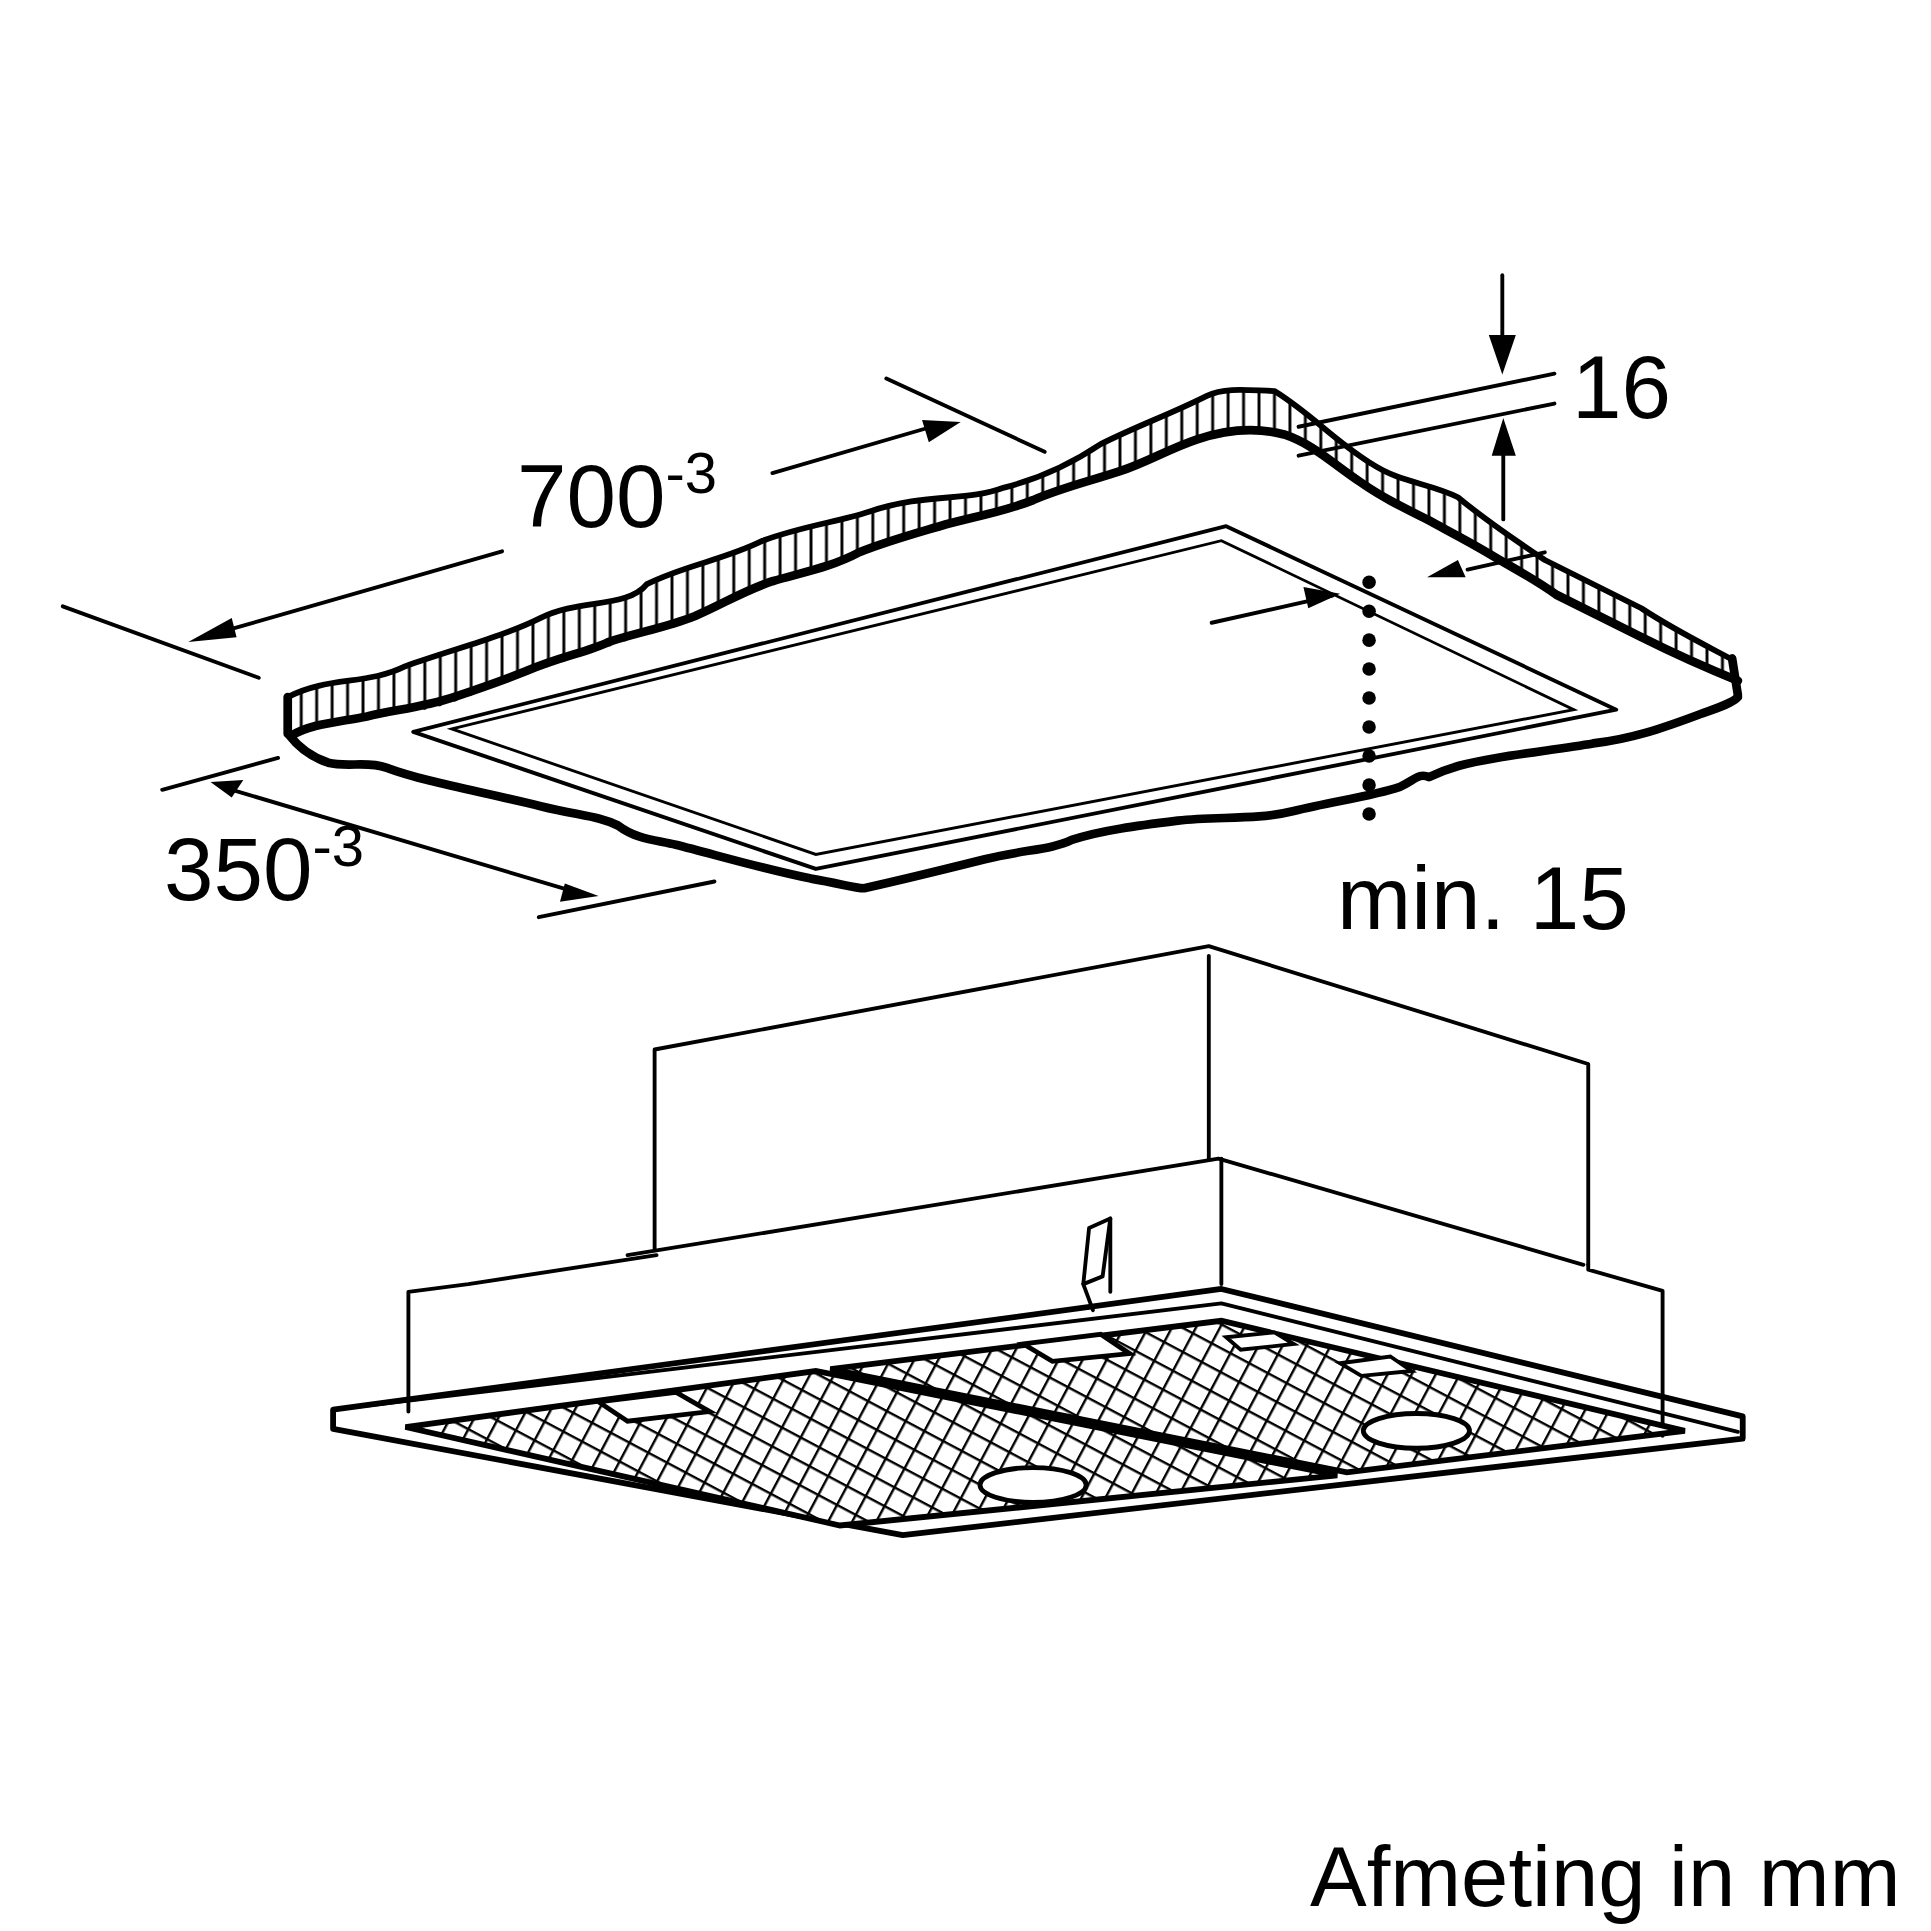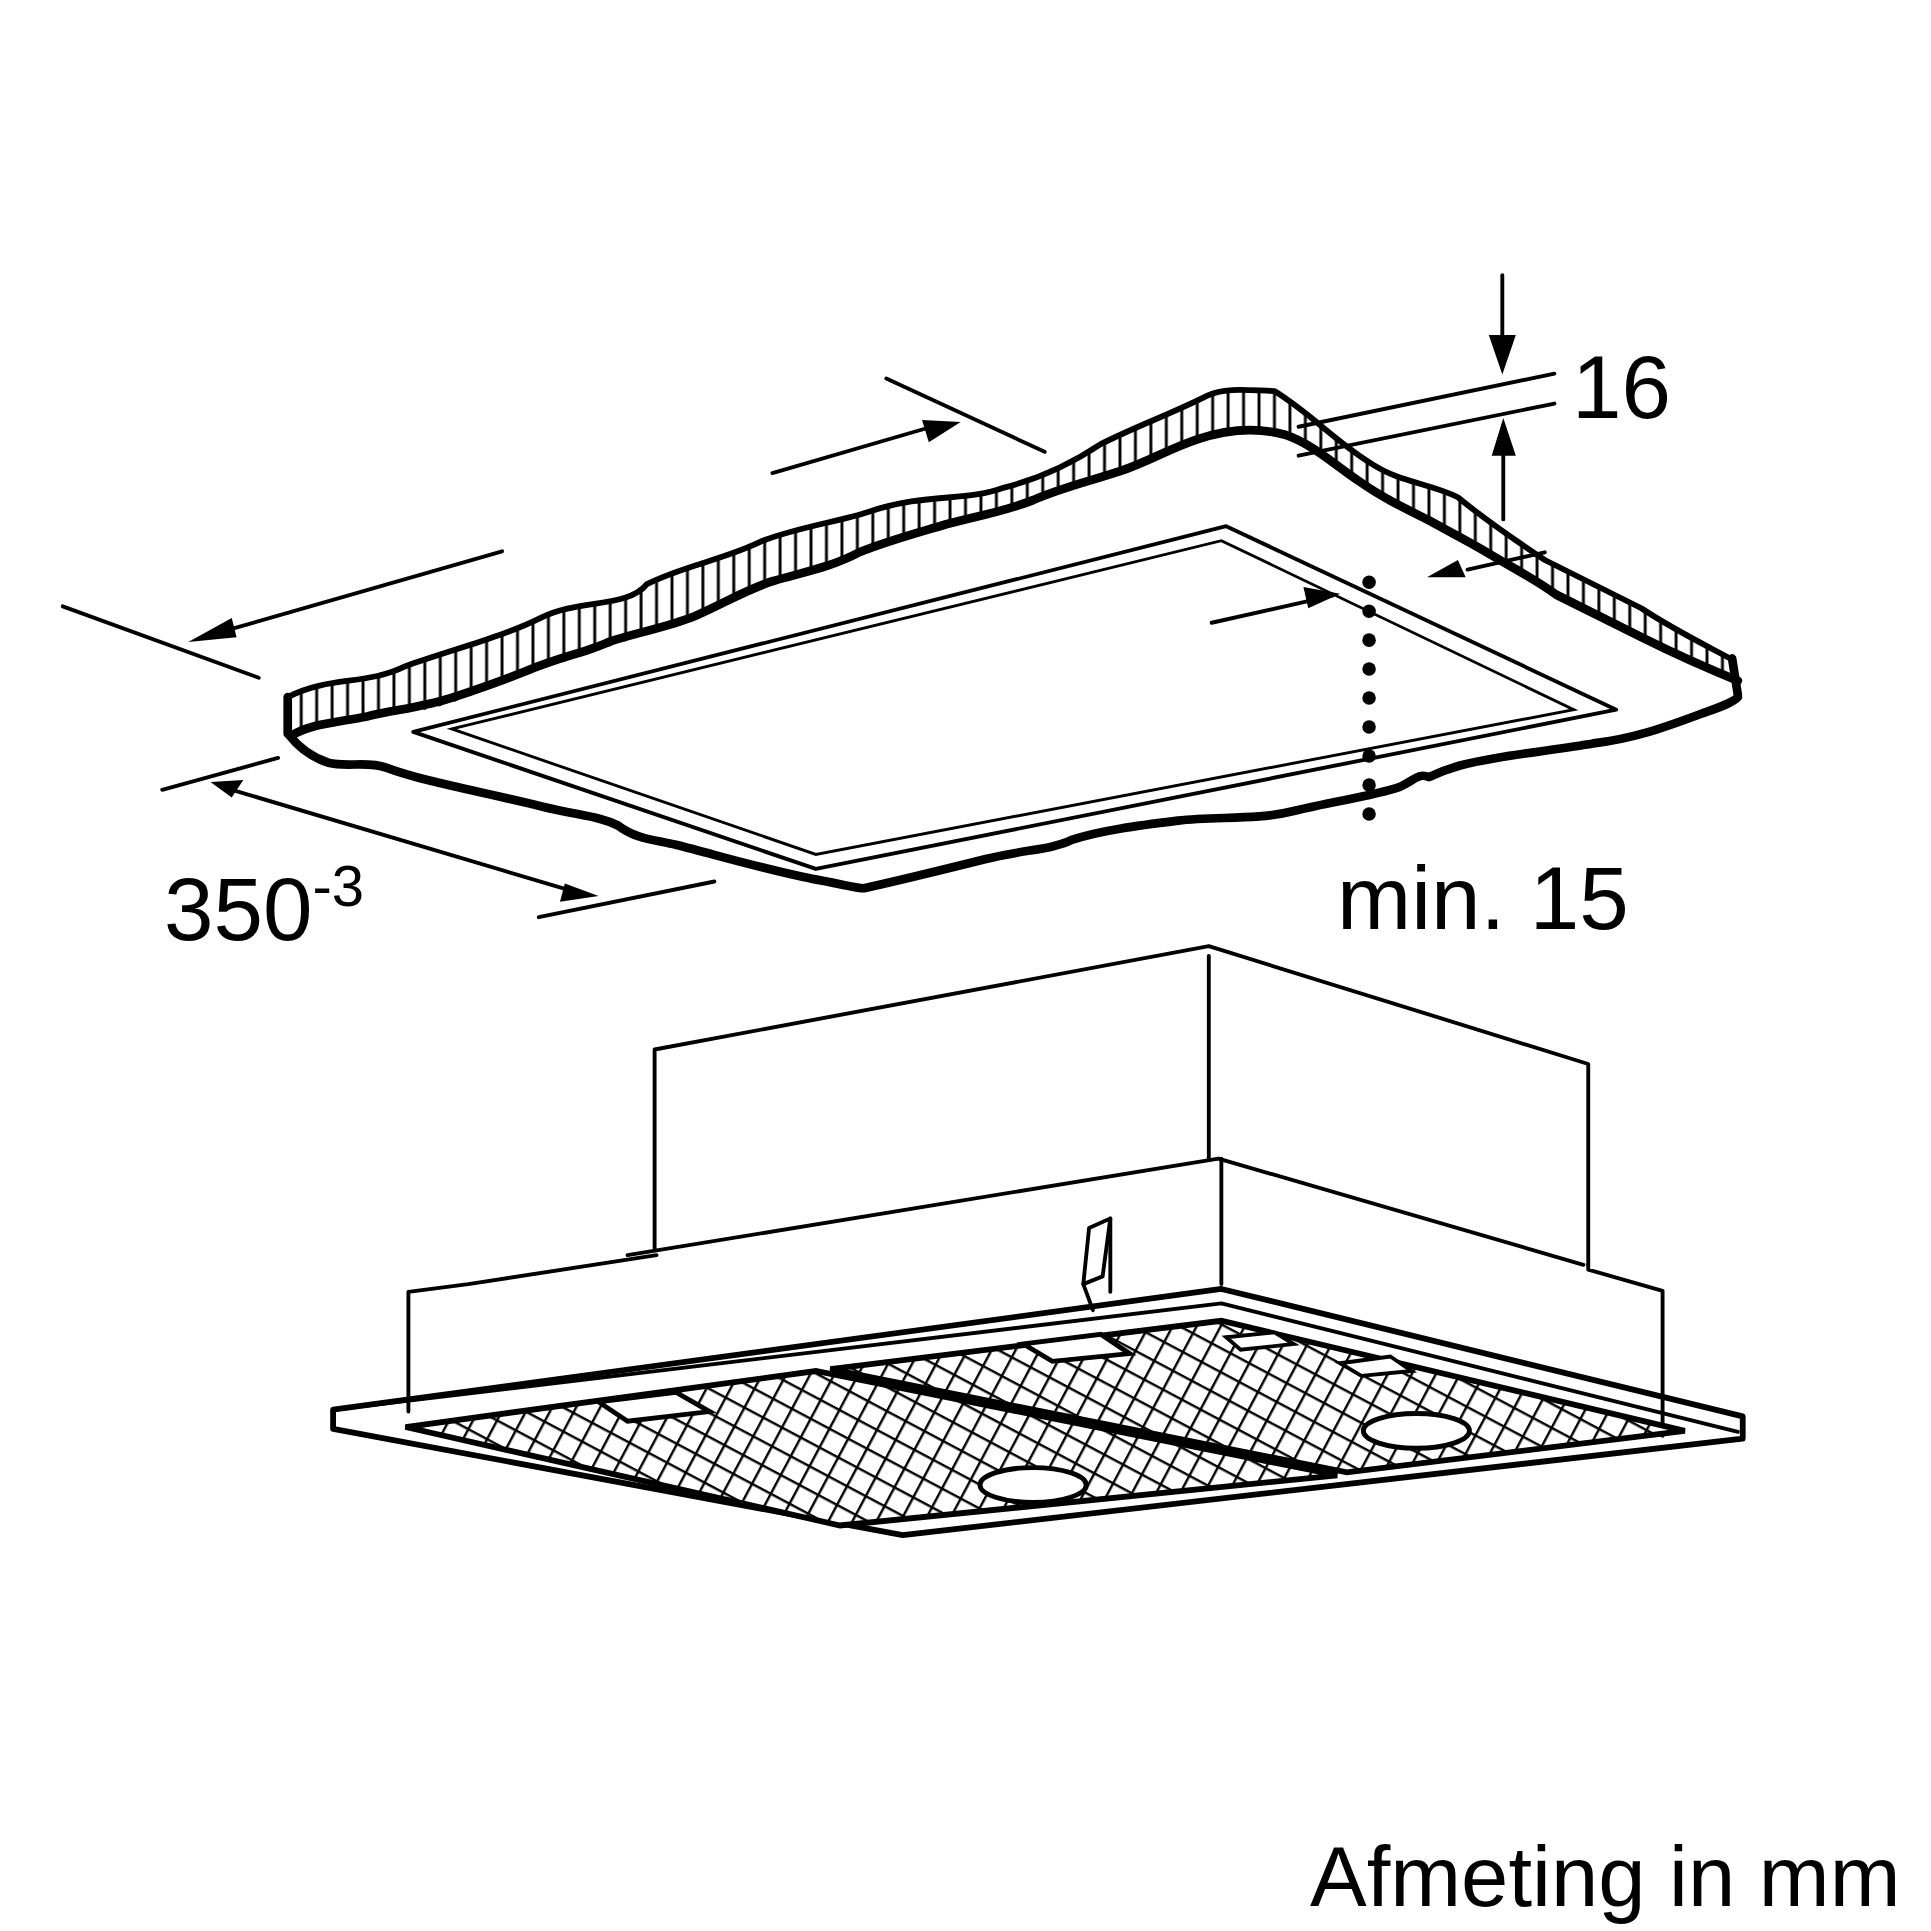--- a/index.html
+++ b/index.html
@@ -155,22 +155,23 @@
 
         <polygon points="620,1452 700,1442 735,1462 650,1472" fill="#fff" stroke="#000" stroke-width="5"></polygon>
         <polygon points="1060,1392 1140,1382 1170,1402 1090,1410" fill="#fff" stroke="#000" stroke-width="5"></polygon>
         <polygon points="1270,1385 1320,1380 1340,1392 1285,1398" fill="#fff" stroke="#000" stroke-width="4"></polygon>
         <polygon points="1388,1412 1440,1405 1462,1420 1410,1425" fill="#fff" stroke="#000" stroke-width="4"></polygon>
       </g>
     </g>
   </svg>
 
   
+  <div class="label dim-label" style="left:517px; top:452px;"><span>700</span><sup>-3</sup></div>
 
-  <div class="label dim-label" style="left:164px; top:865px;"><span>350</span><sup>-3</sup></div>
+  <div class="label dim-label" style="left:164px; top:825px;"><span>350</span><sup>-3</sup></div>
 
   <div class="label dim-label" style="left:1572px; top:343px;">16</div>
 
   <div class="label dim-label" style="left:1337px; top:854px;">min. 15</div>
 
   <div class="label footer-label" style="left:1274px; top:1834px;margin-left:36px;">Afmeting in mm</div>
 </div>
 
 
 </body></html>

